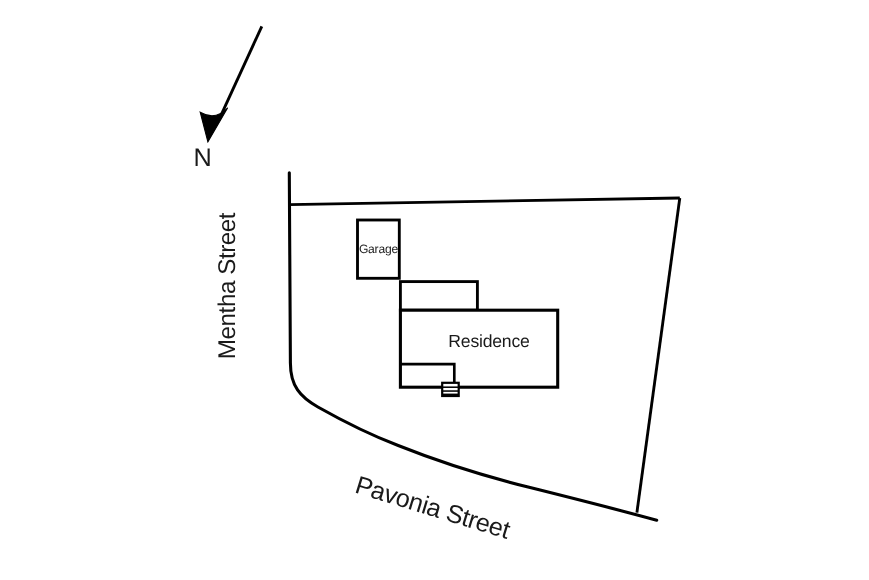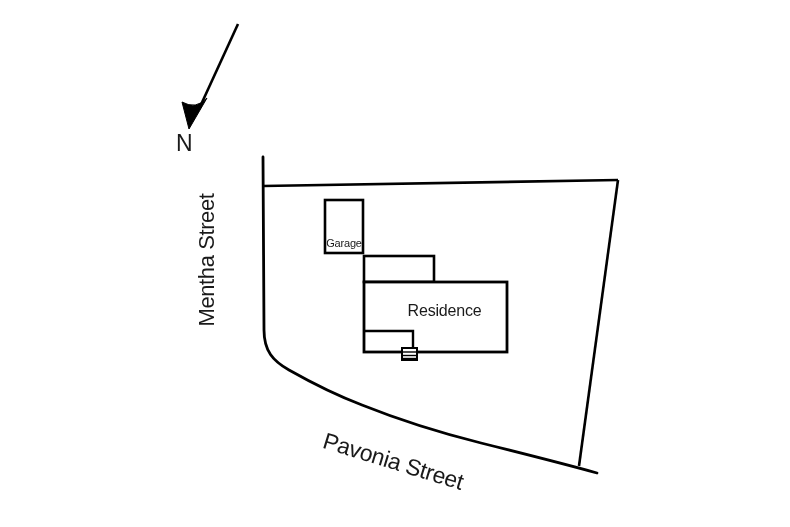--- a/index.html
+++ b/index.html
@@ -41,21 +41,20 @@
     text-align:center;
     font-size:23px;
     transform:rotate(17deg);
   }
   .label-garage{
     left:325px;top:221px;
     width:38px;
     text-align:center;
     font-size:11px;
     letter-spacing:-0.2px;
-    margin-top:16px;
   }
   .label-residence{
     left:364px;top:302px;
     width:161px;
     text-align:center;
     font-size:16px;
     letter-spacing:-0.2px;
   }
 </style>
 </head>

